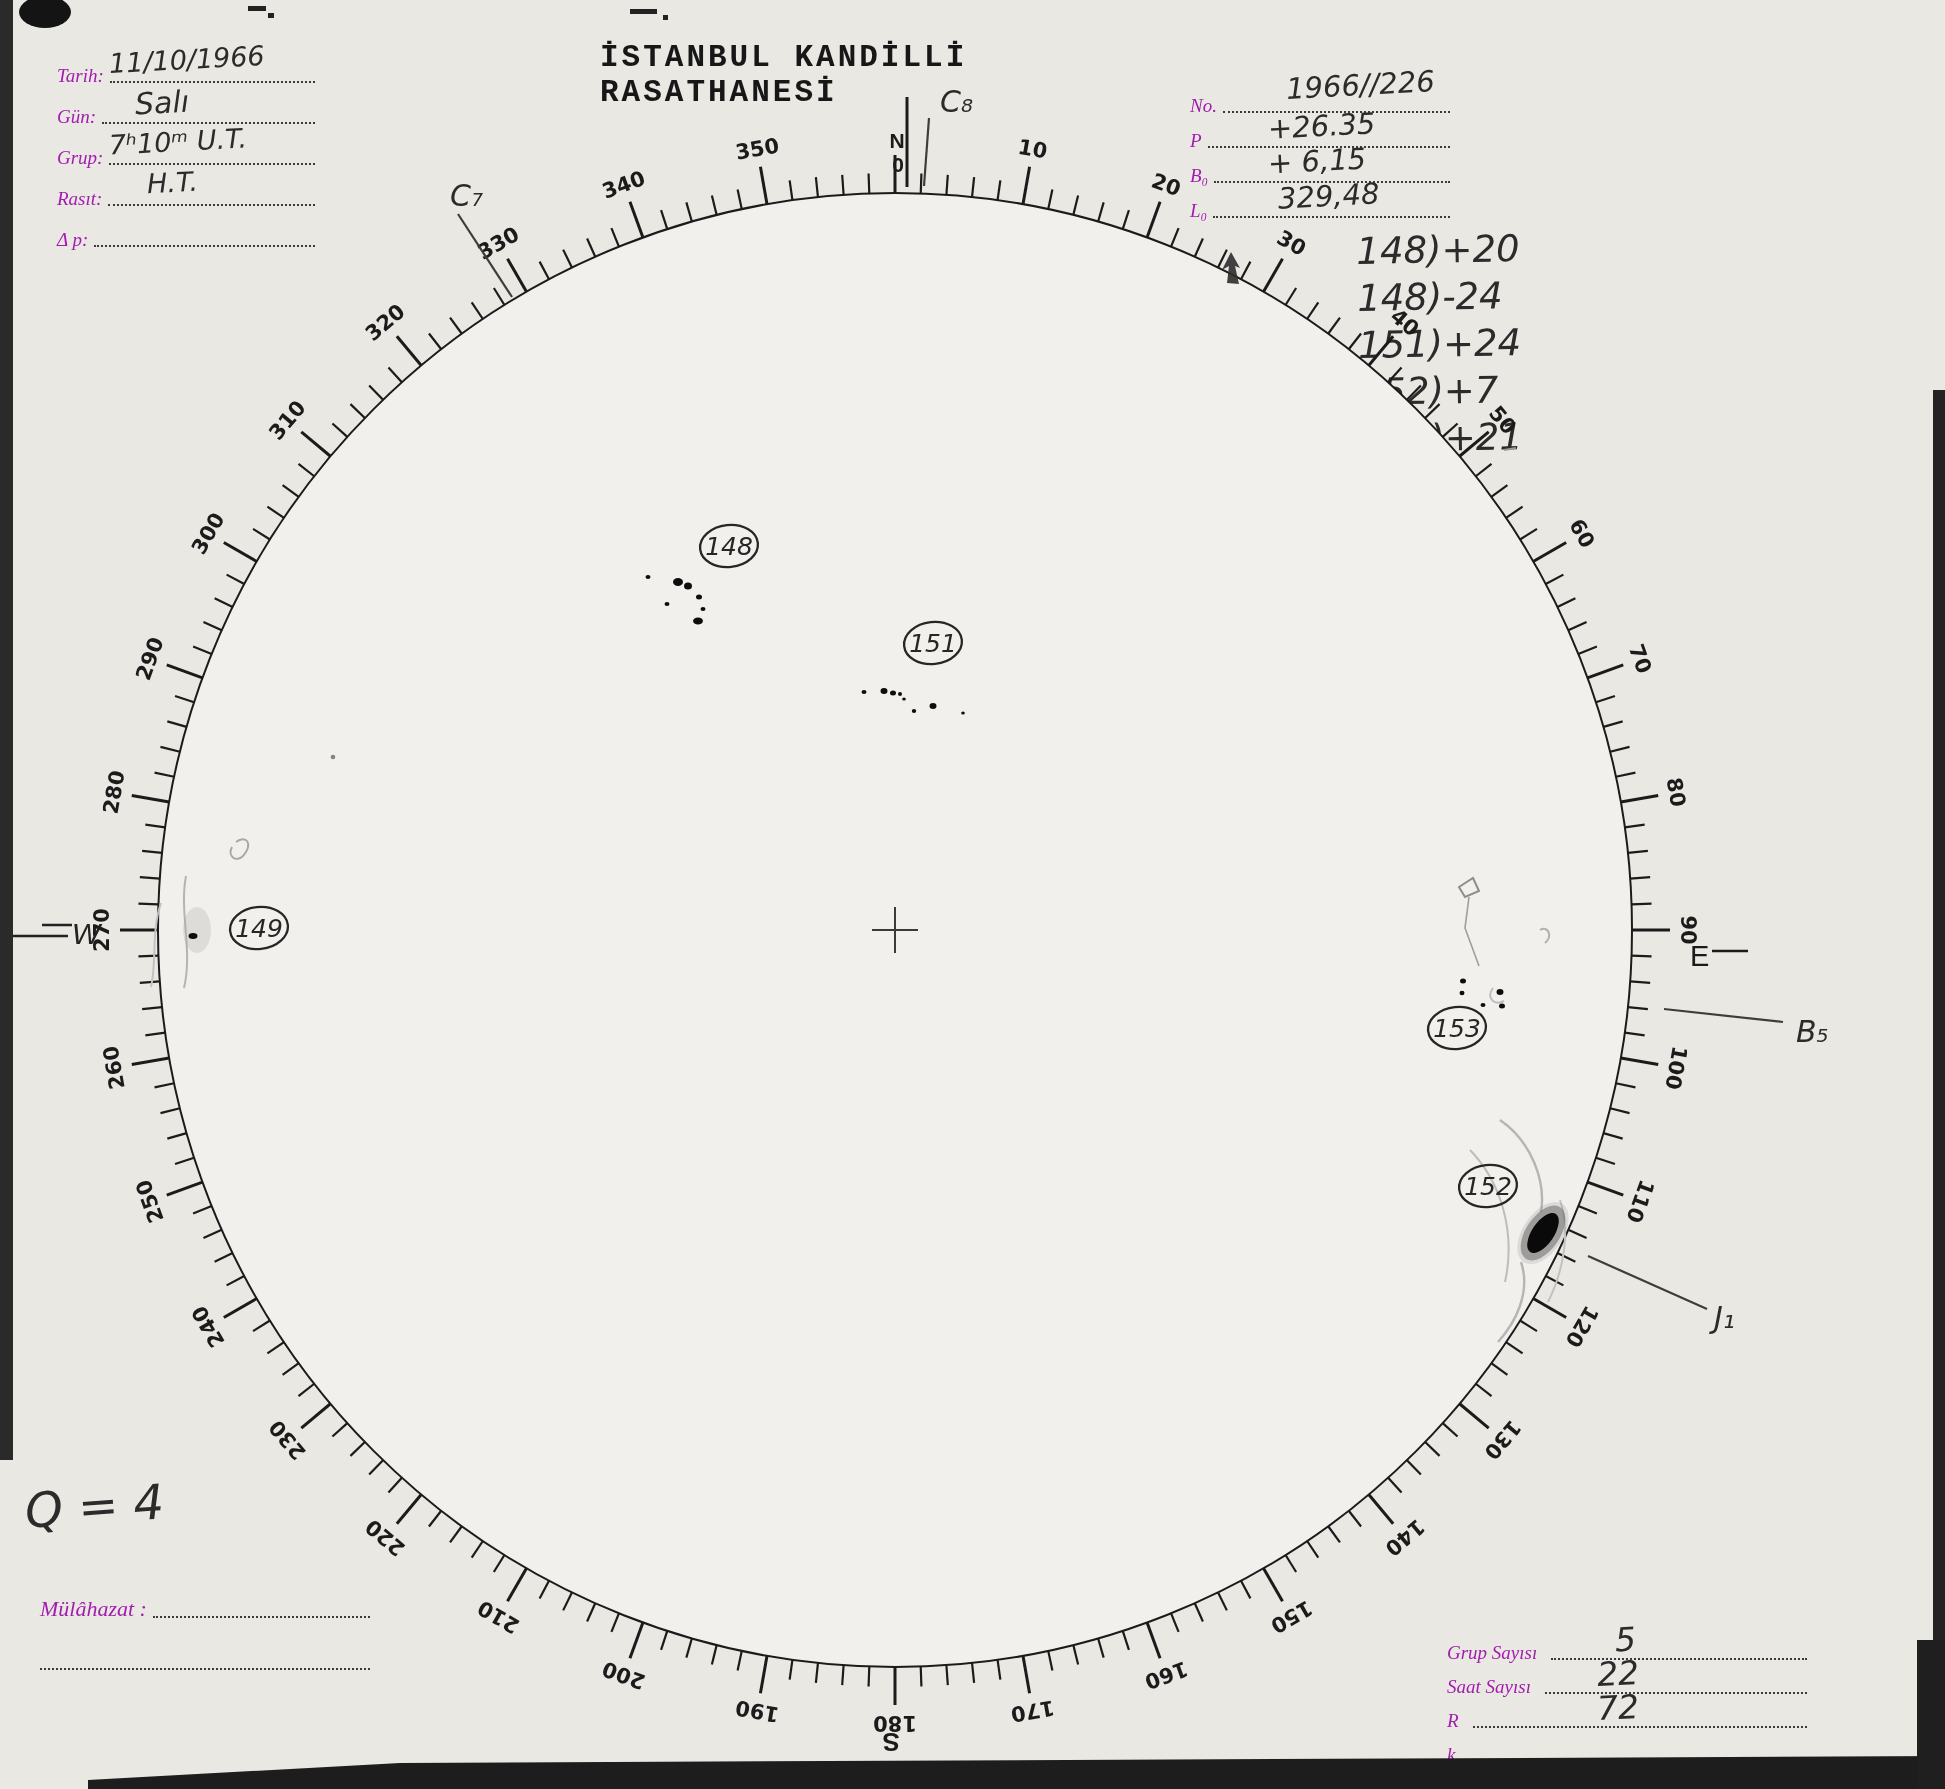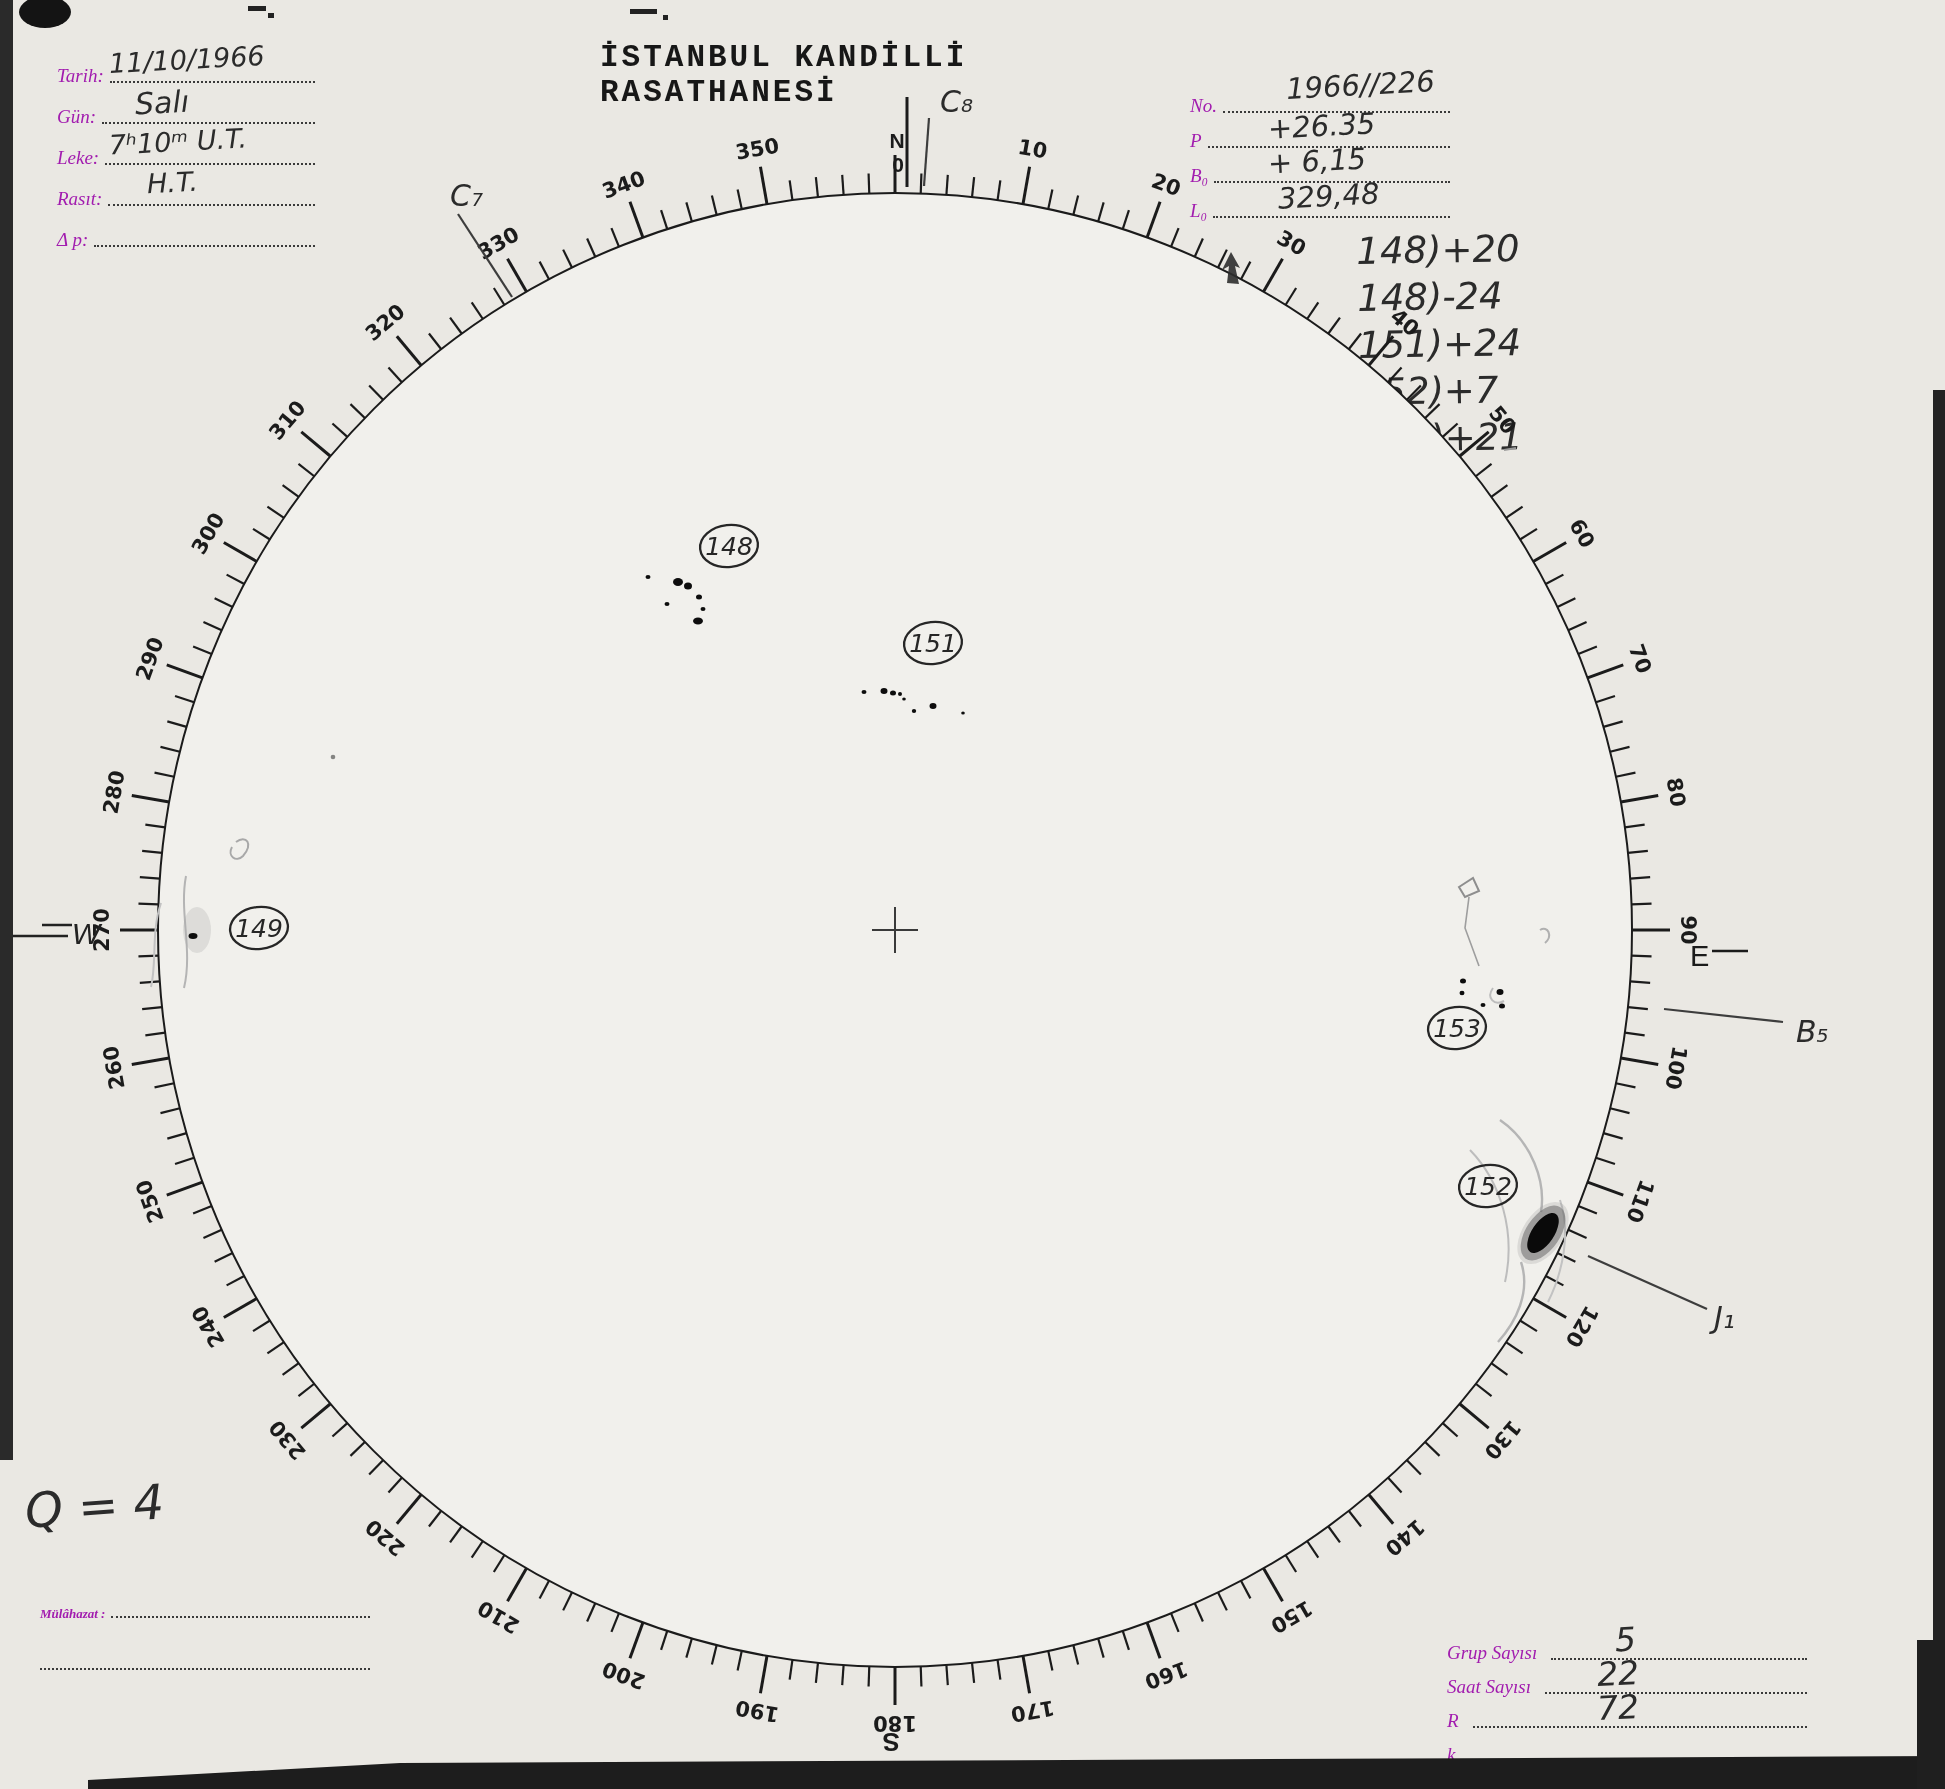--- a/index.html
+++ b/index.html
@@ -70,21 +70,21 @@
       <span class="flabel">Tarih:</span>
       <span class="fline"></span>
       <span class="hand fval">11/10/1966</span>
     </div>
     <div class="frow">
       <span class="flabel">Gün:</span>
       <span class="fline"></span>
       <span class="hand fval" style="left:78px;font-size:30px;">Salı</span>
     </div>
     <div class="frow">
-      <span class="flabel">Leke:</span>
+      <span class="flabel">Grup:</span>
       <span class="fline"></span>
       <span class="hand fval">7ʰ10ᵐ U.T.</span>
     </div>
     <div class="frow">
       <span class="flabel">Rasıt:</span>
       <span class="fline"></span>
       <span class="hand fval" style="left:90px;">H.T.</span>
     </div>
     <div class="frow">
       <span class="flabel">Δ p:</span>
@@ -120,21 +120,21 @@
     <span>148)-24</span>
     <span>151)+24</span>
     <span>152)+7</span>
     <span>153)+21</span>
   </div>
 
   <div id="q-note" class="hand">Q = 4</div>
 
   <div class="form" id="remarks">
     <div class="frow">
-      <span class="flabel" style="font-size:13px;font-weight:bold;">Mülâhazat :</span>
+      <span class="flabel" style="font-size:22px;">Mülâhazat :</span>
       <span class="fline"></span>
     </div>
     <div class="frow second">
       <span class="fline"></span>
     </div>
   </div>
 
   <div class="form" id="stats-form">
     <div class="frow">
       <span class="flabel">Grup Sayısı</span>

